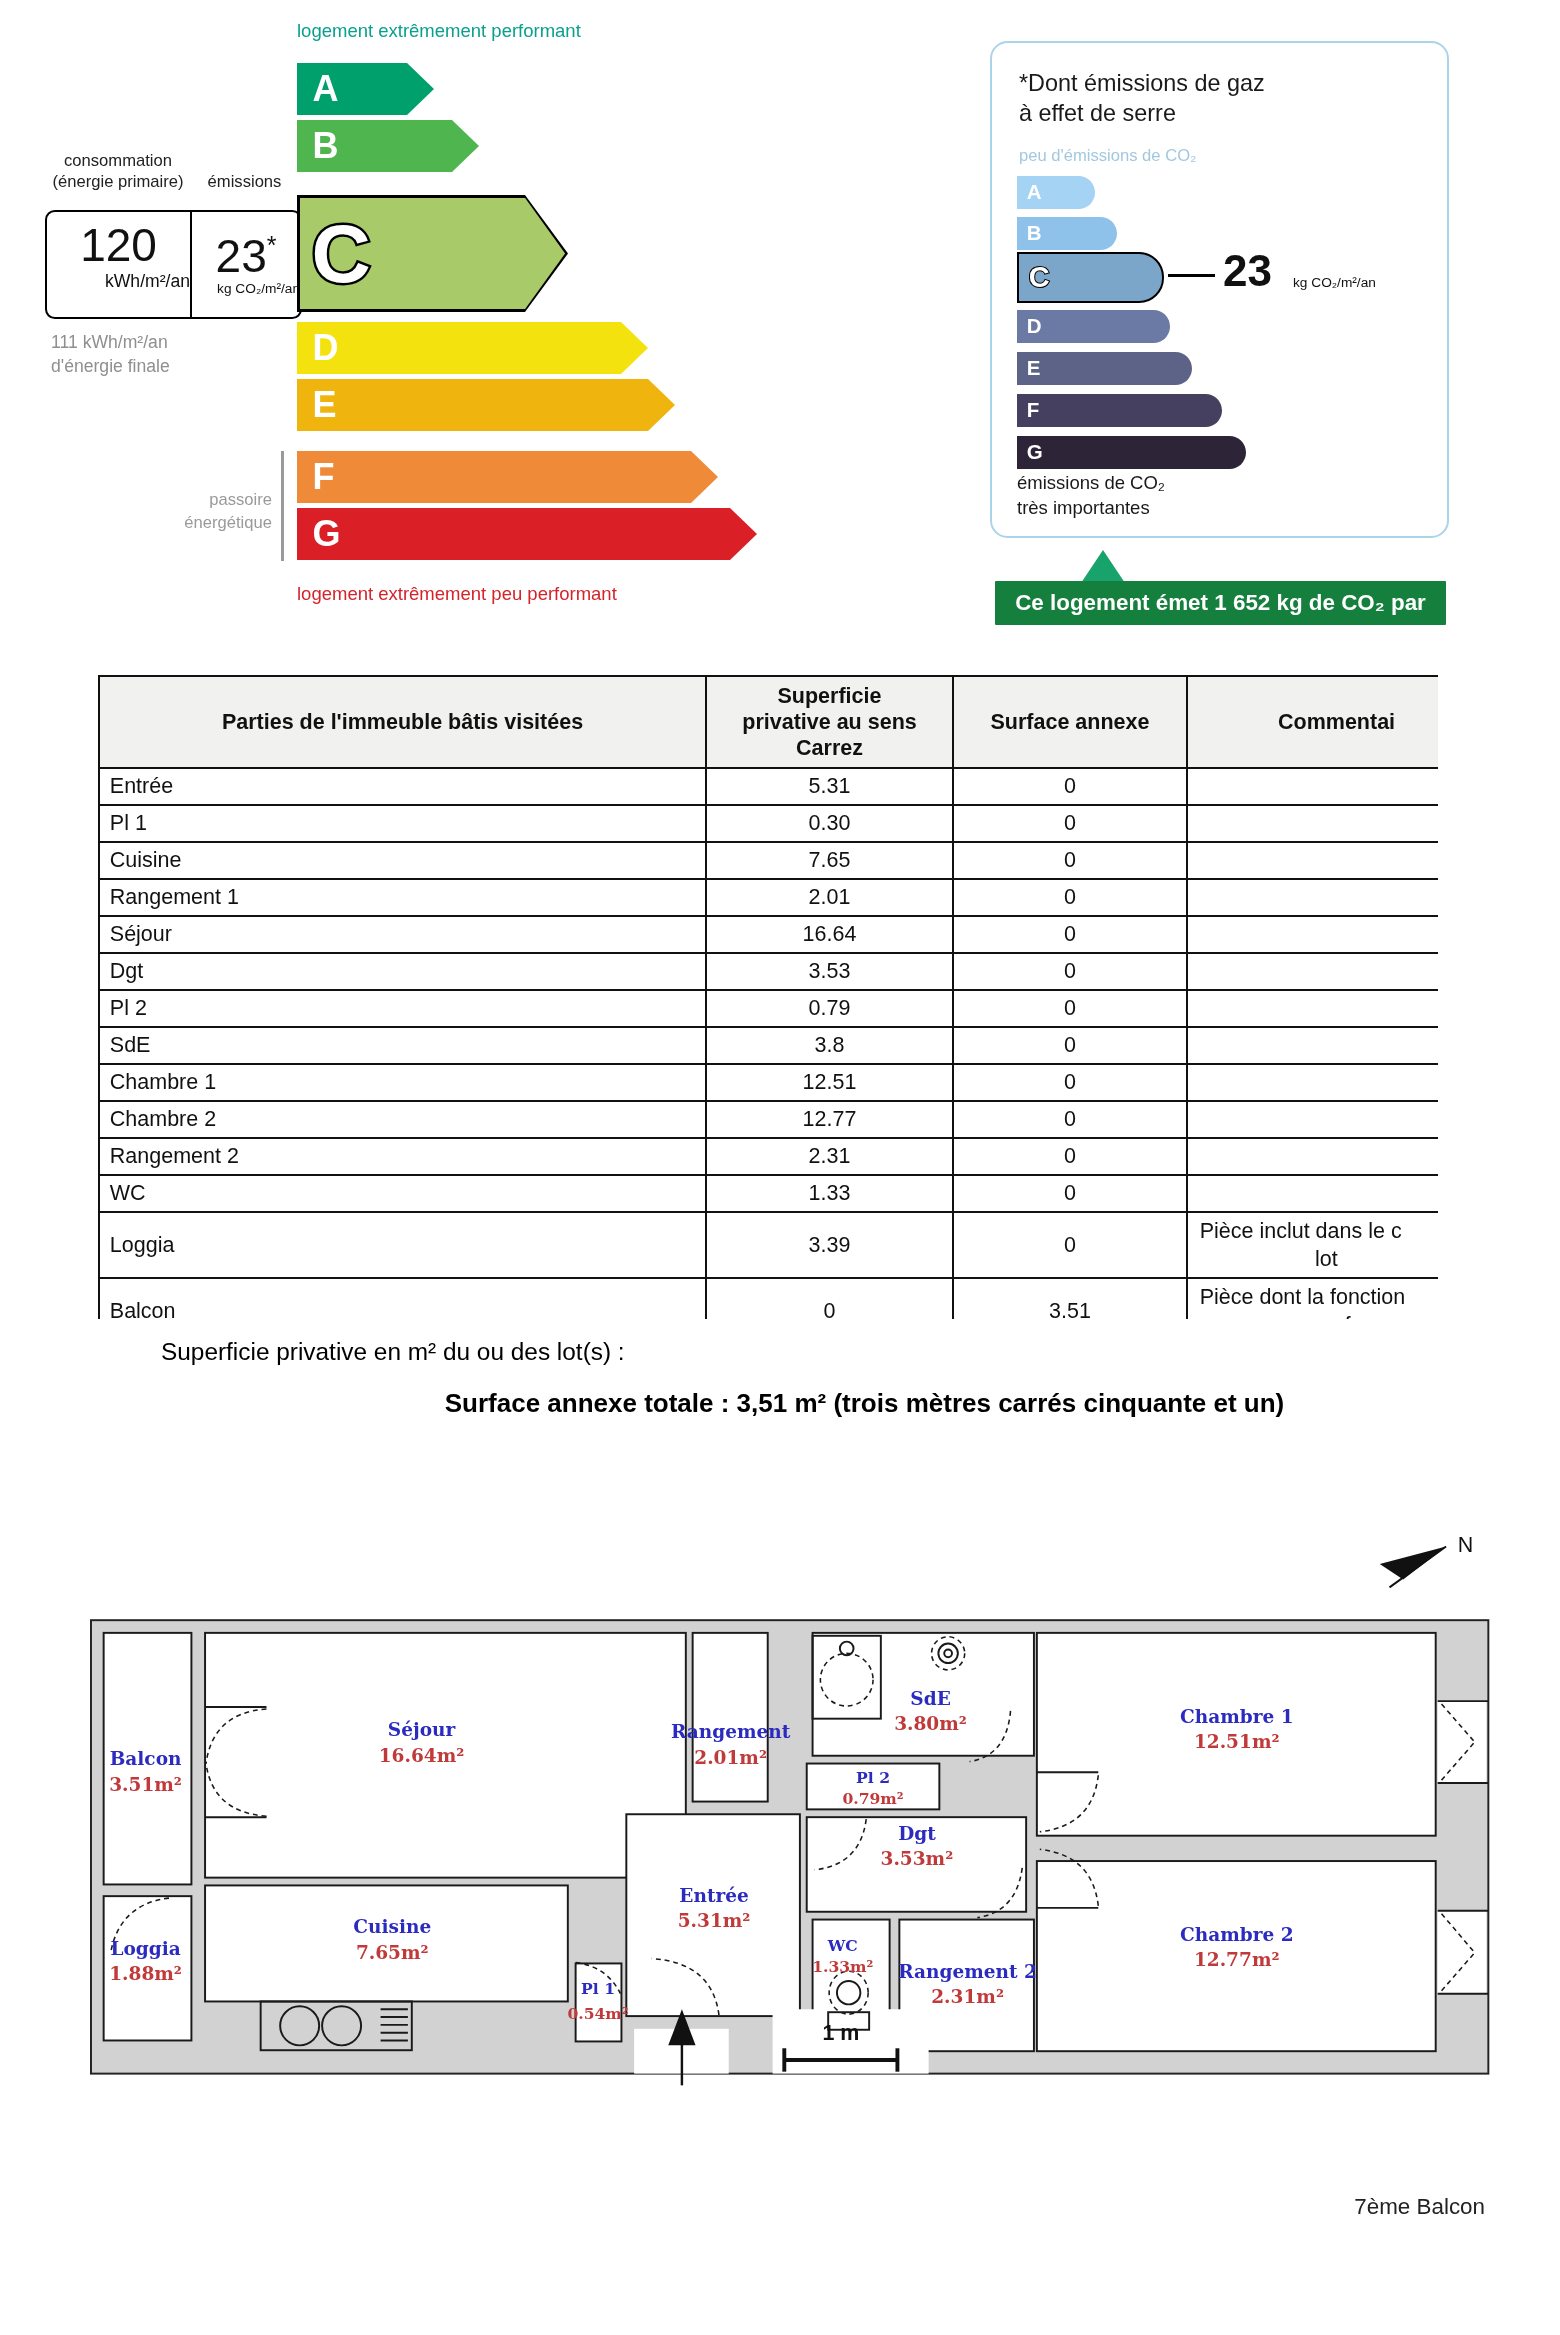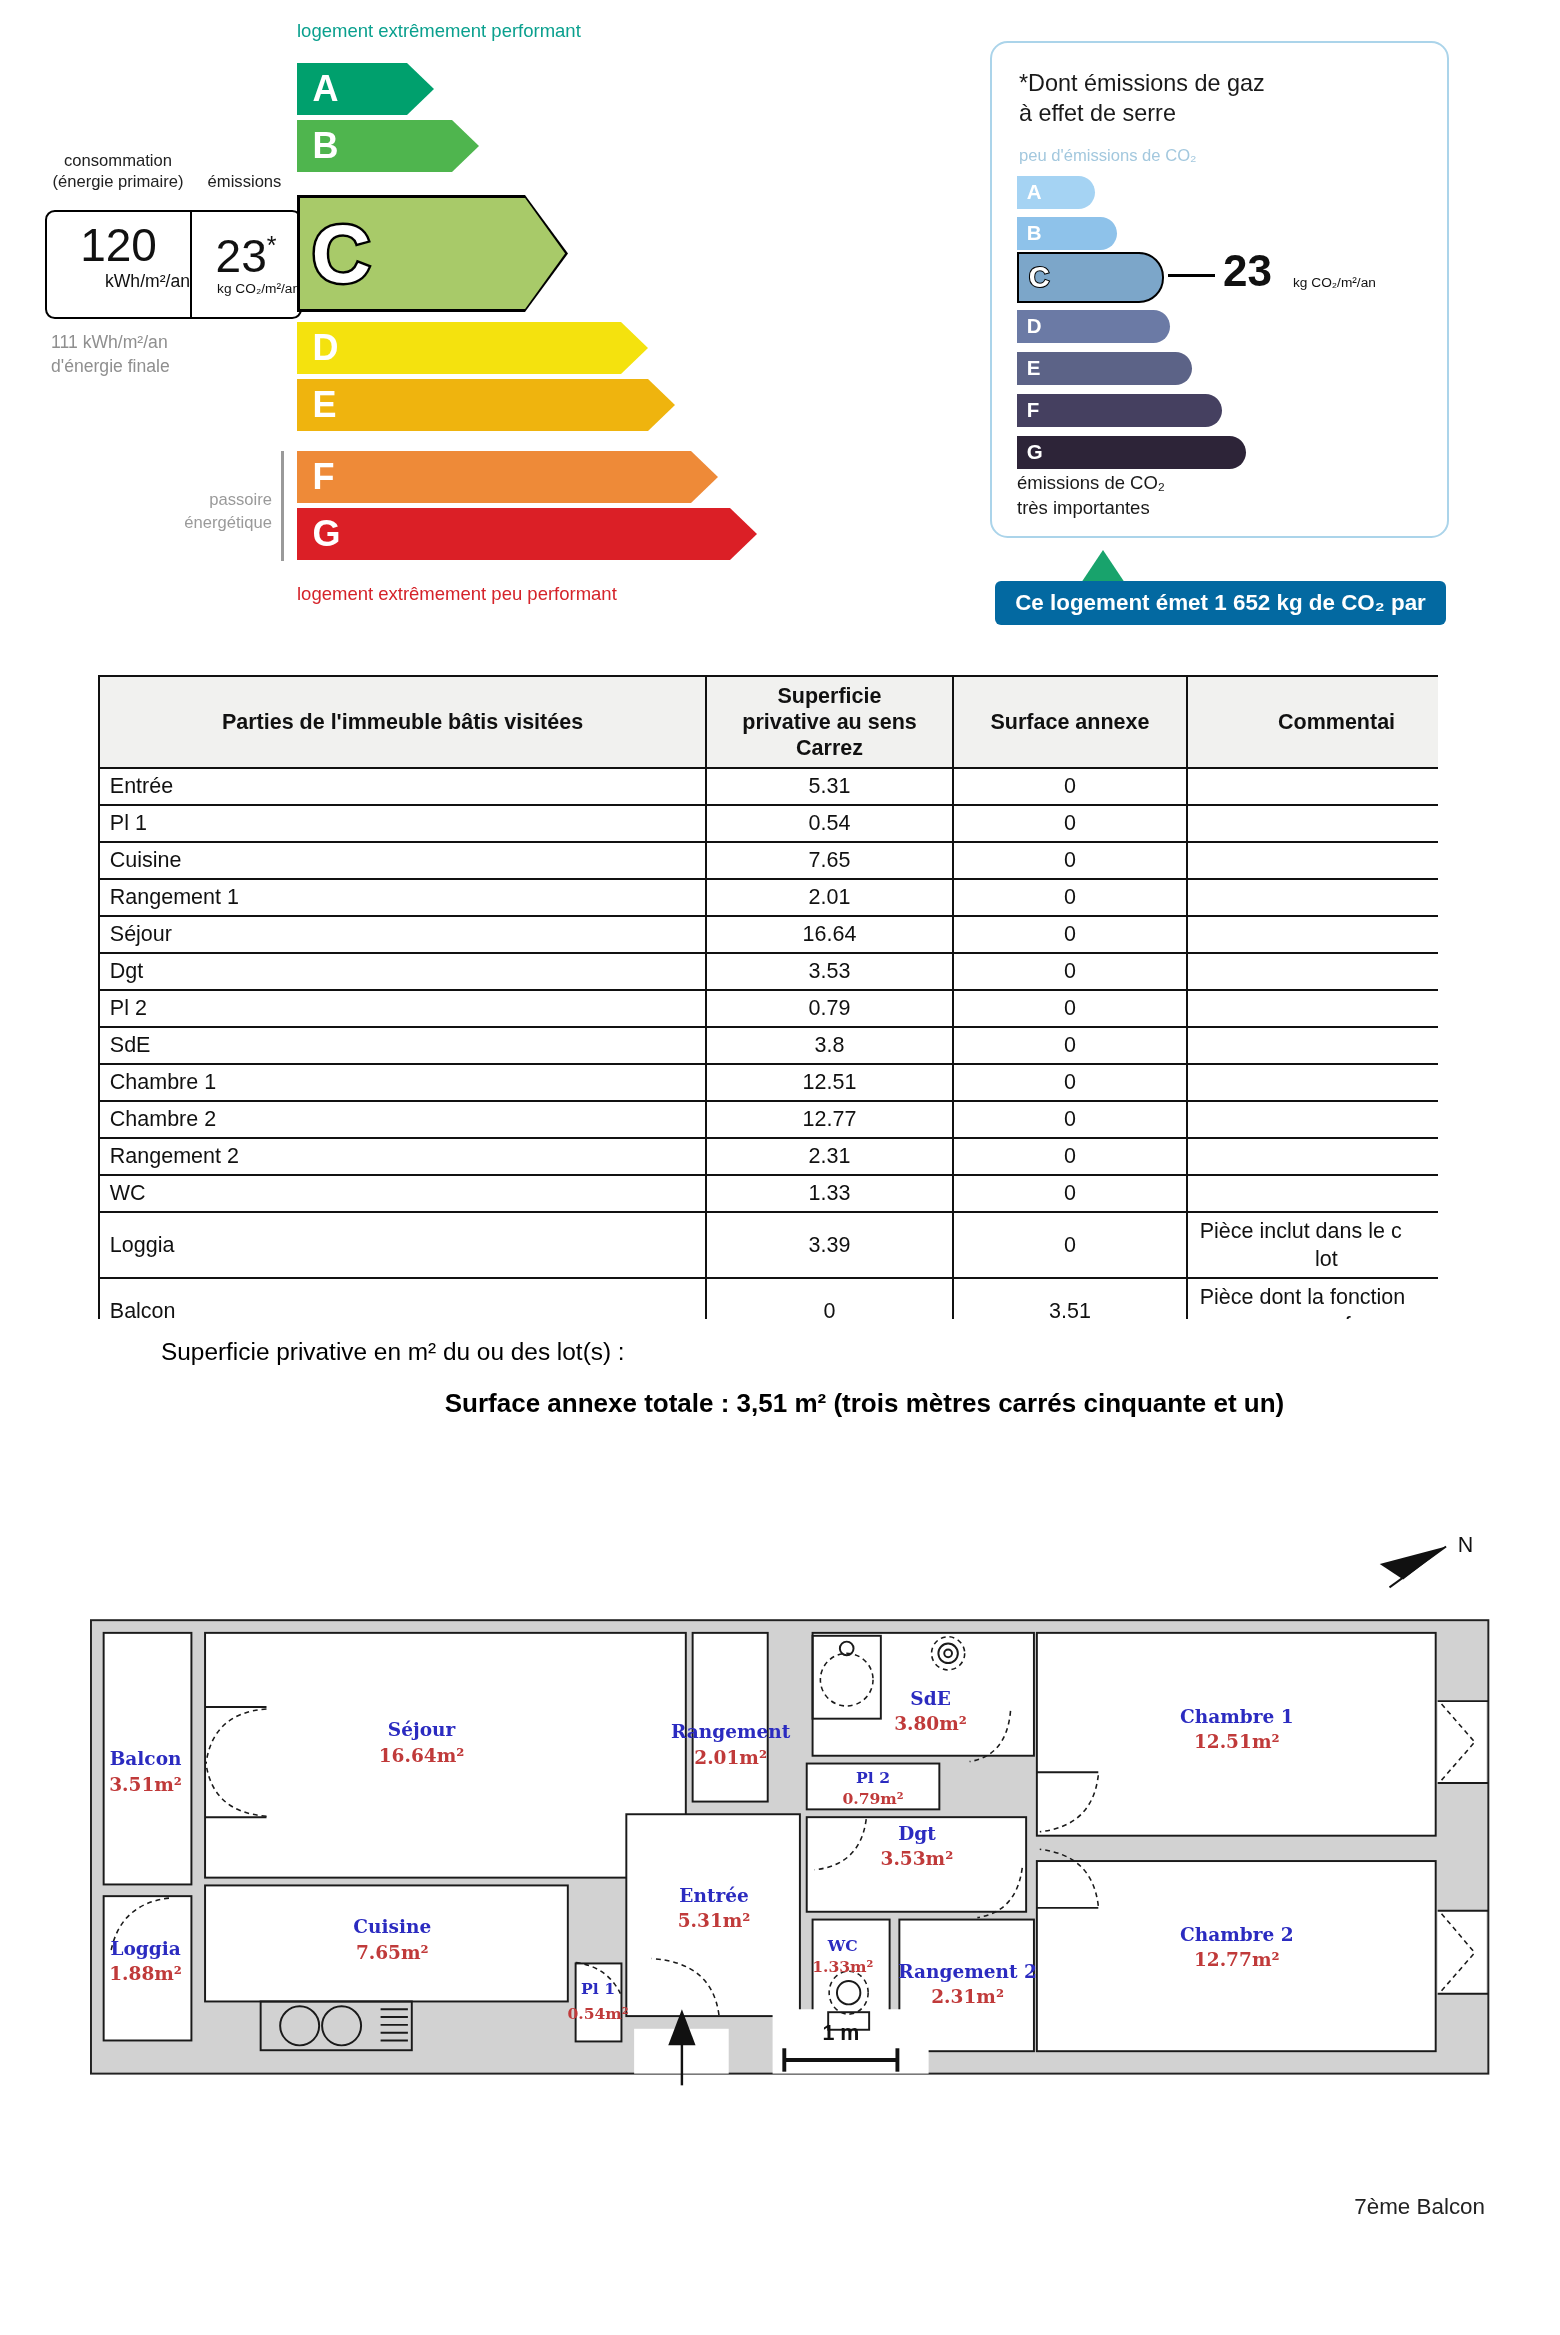--- a/index.html
+++ b/index.html
@@ -38,21 +38,21 @@
   .crow{position:absolute;left:1017px;height:33px;border-radius:0 16.6px 16.6px 0;display:flex;align-items:center;}
   .crow-sel{height:47px;border:2.9px solid #000;border-radius:0 25px 25px 0;}
   .clet{color:#fff;font-weight:bold;font-size:20.5px;margin-left:9.8px;line-height:1;}
   .clet-big{font-size:29px;-webkit-text-stroke:2px #000;paint-order:stroke;}
   .co2-line{left:1168px;top:274px;width:47px;height:2.9px;background:#000;}
   .co2-val{left:1223px;top:246px;font-size:44px;font-weight:bold;color:#111;}
   .co2-unit{left:1293px;top:275px;font-size:13.7px;color:#111;}
   .co2-high{left:1017px;top:470px;font-size:18.5px;color:#1a1a1a;line-height:25px;}
   .banner-tri{left:1081px;top:550px;width:0;height:0;border-left:22.4px solid transparent;
               border-right:22.4px solid transparent;border-bottom:33px solid #18a36c;}
-  .banner{left:995px;top:581px;width:451px;height:44px;background:#0369a1;border-radius:6px;
+  .banner{left:995px;top:581px;width:451px;height:44px;background:#15803d;border-radius:1px;
           color:#fff;font-weight:bold;font-size:22.4px;display:flex;align-items:center;justify-content:center;}
 
   
   .tblwrap{left:98px;top:675px;width:1340px;height:644px;overflow:hidden;}
   table{border-collapse:collapse;table-layout:fixed;width:1521px;}
   td,th{border:2px solid #111;font-size:21.5px;padding:0;overflow:hidden;}
   th{background:#f1f1ef;font-weight:bold;}
   .th1{height:92px;}
   .th2{line-height:26px;}
   .th4{text-align:left;padding-left:90px;vertical-align:middle;}
@@ -198,21 +198,21 @@
         <th class="th4">Commentai</th>
       </tr>
       <tr>
             <td class="cname">Entrée</td>
             <td class="cnum">5.31</td>
             <td class="cnum">0</td>
             <td></td>
           </tr>
       <tr>
             <td class="cname">Pl 1</td>
-            <td class="cnum">0.54</td>
+            <td class="cnum">0.30</td>
             <td class="cnum">0</td>
             <td></td>
           </tr>
       <tr>
             <td class="cname">Cuisine</td>
             <td class="cnum">7.65</td>
             <td class="cnum">0</td>
             <td></td>
           </tr>
       <tr>

